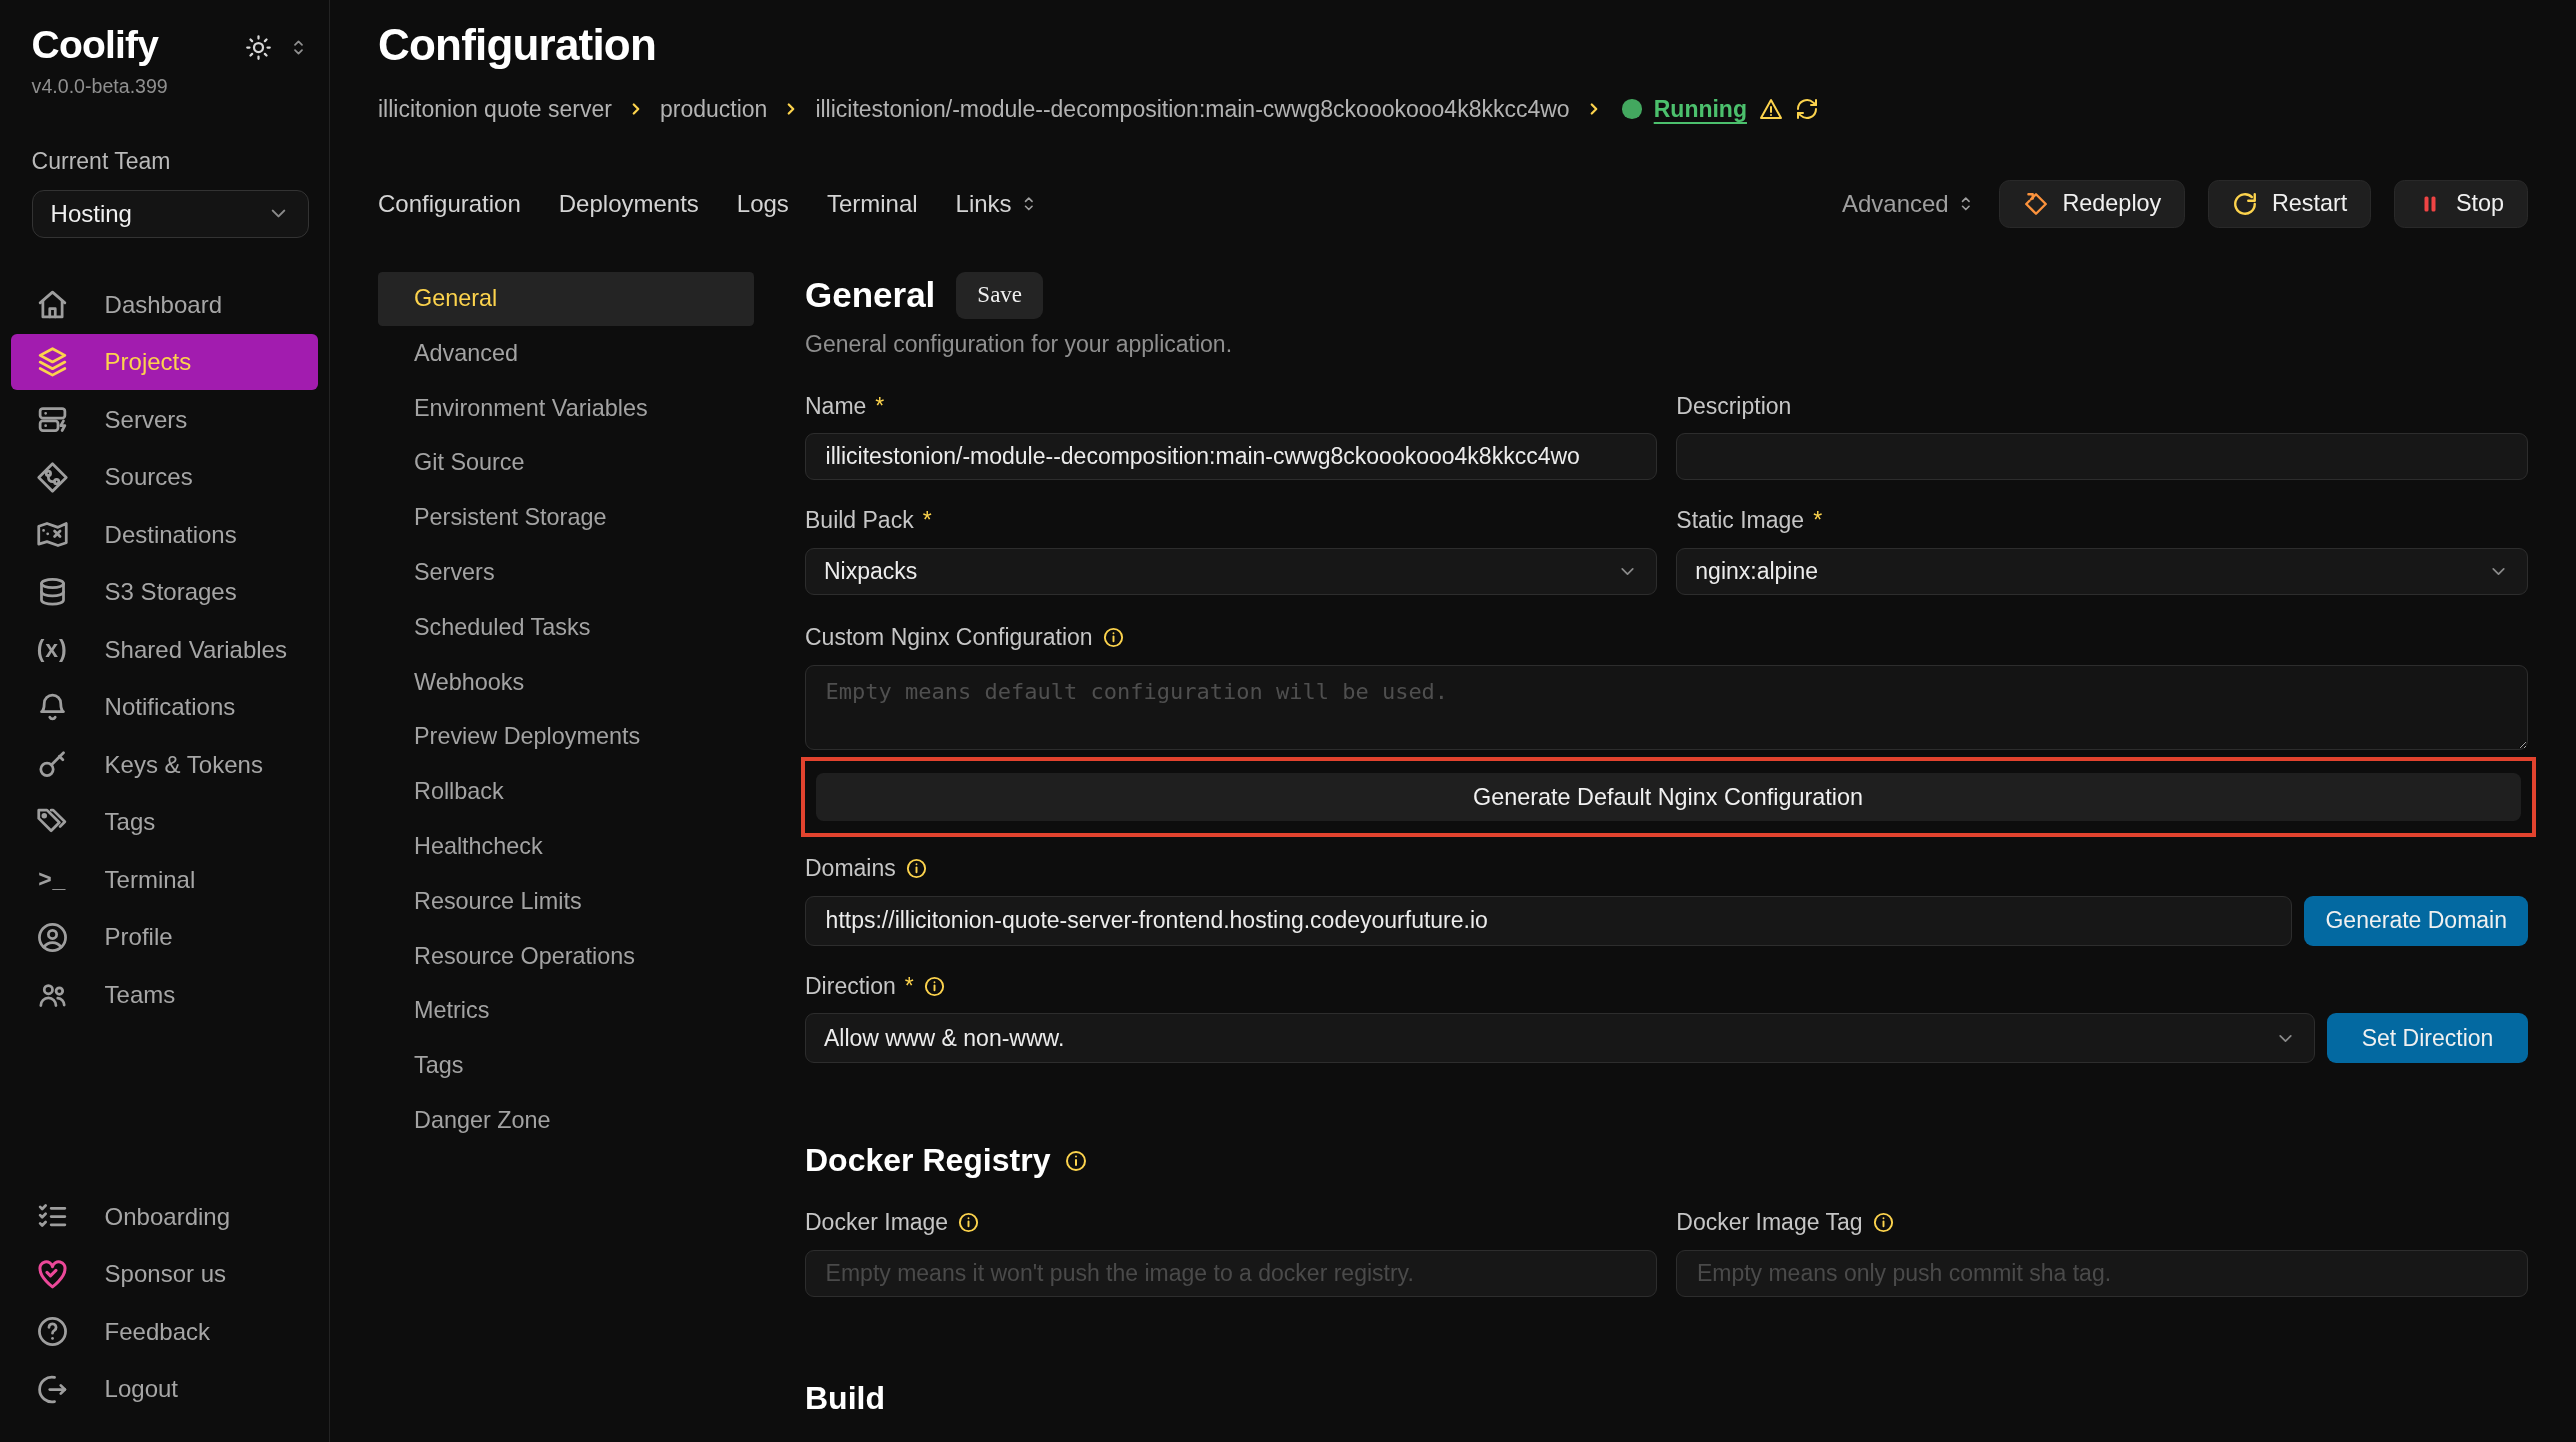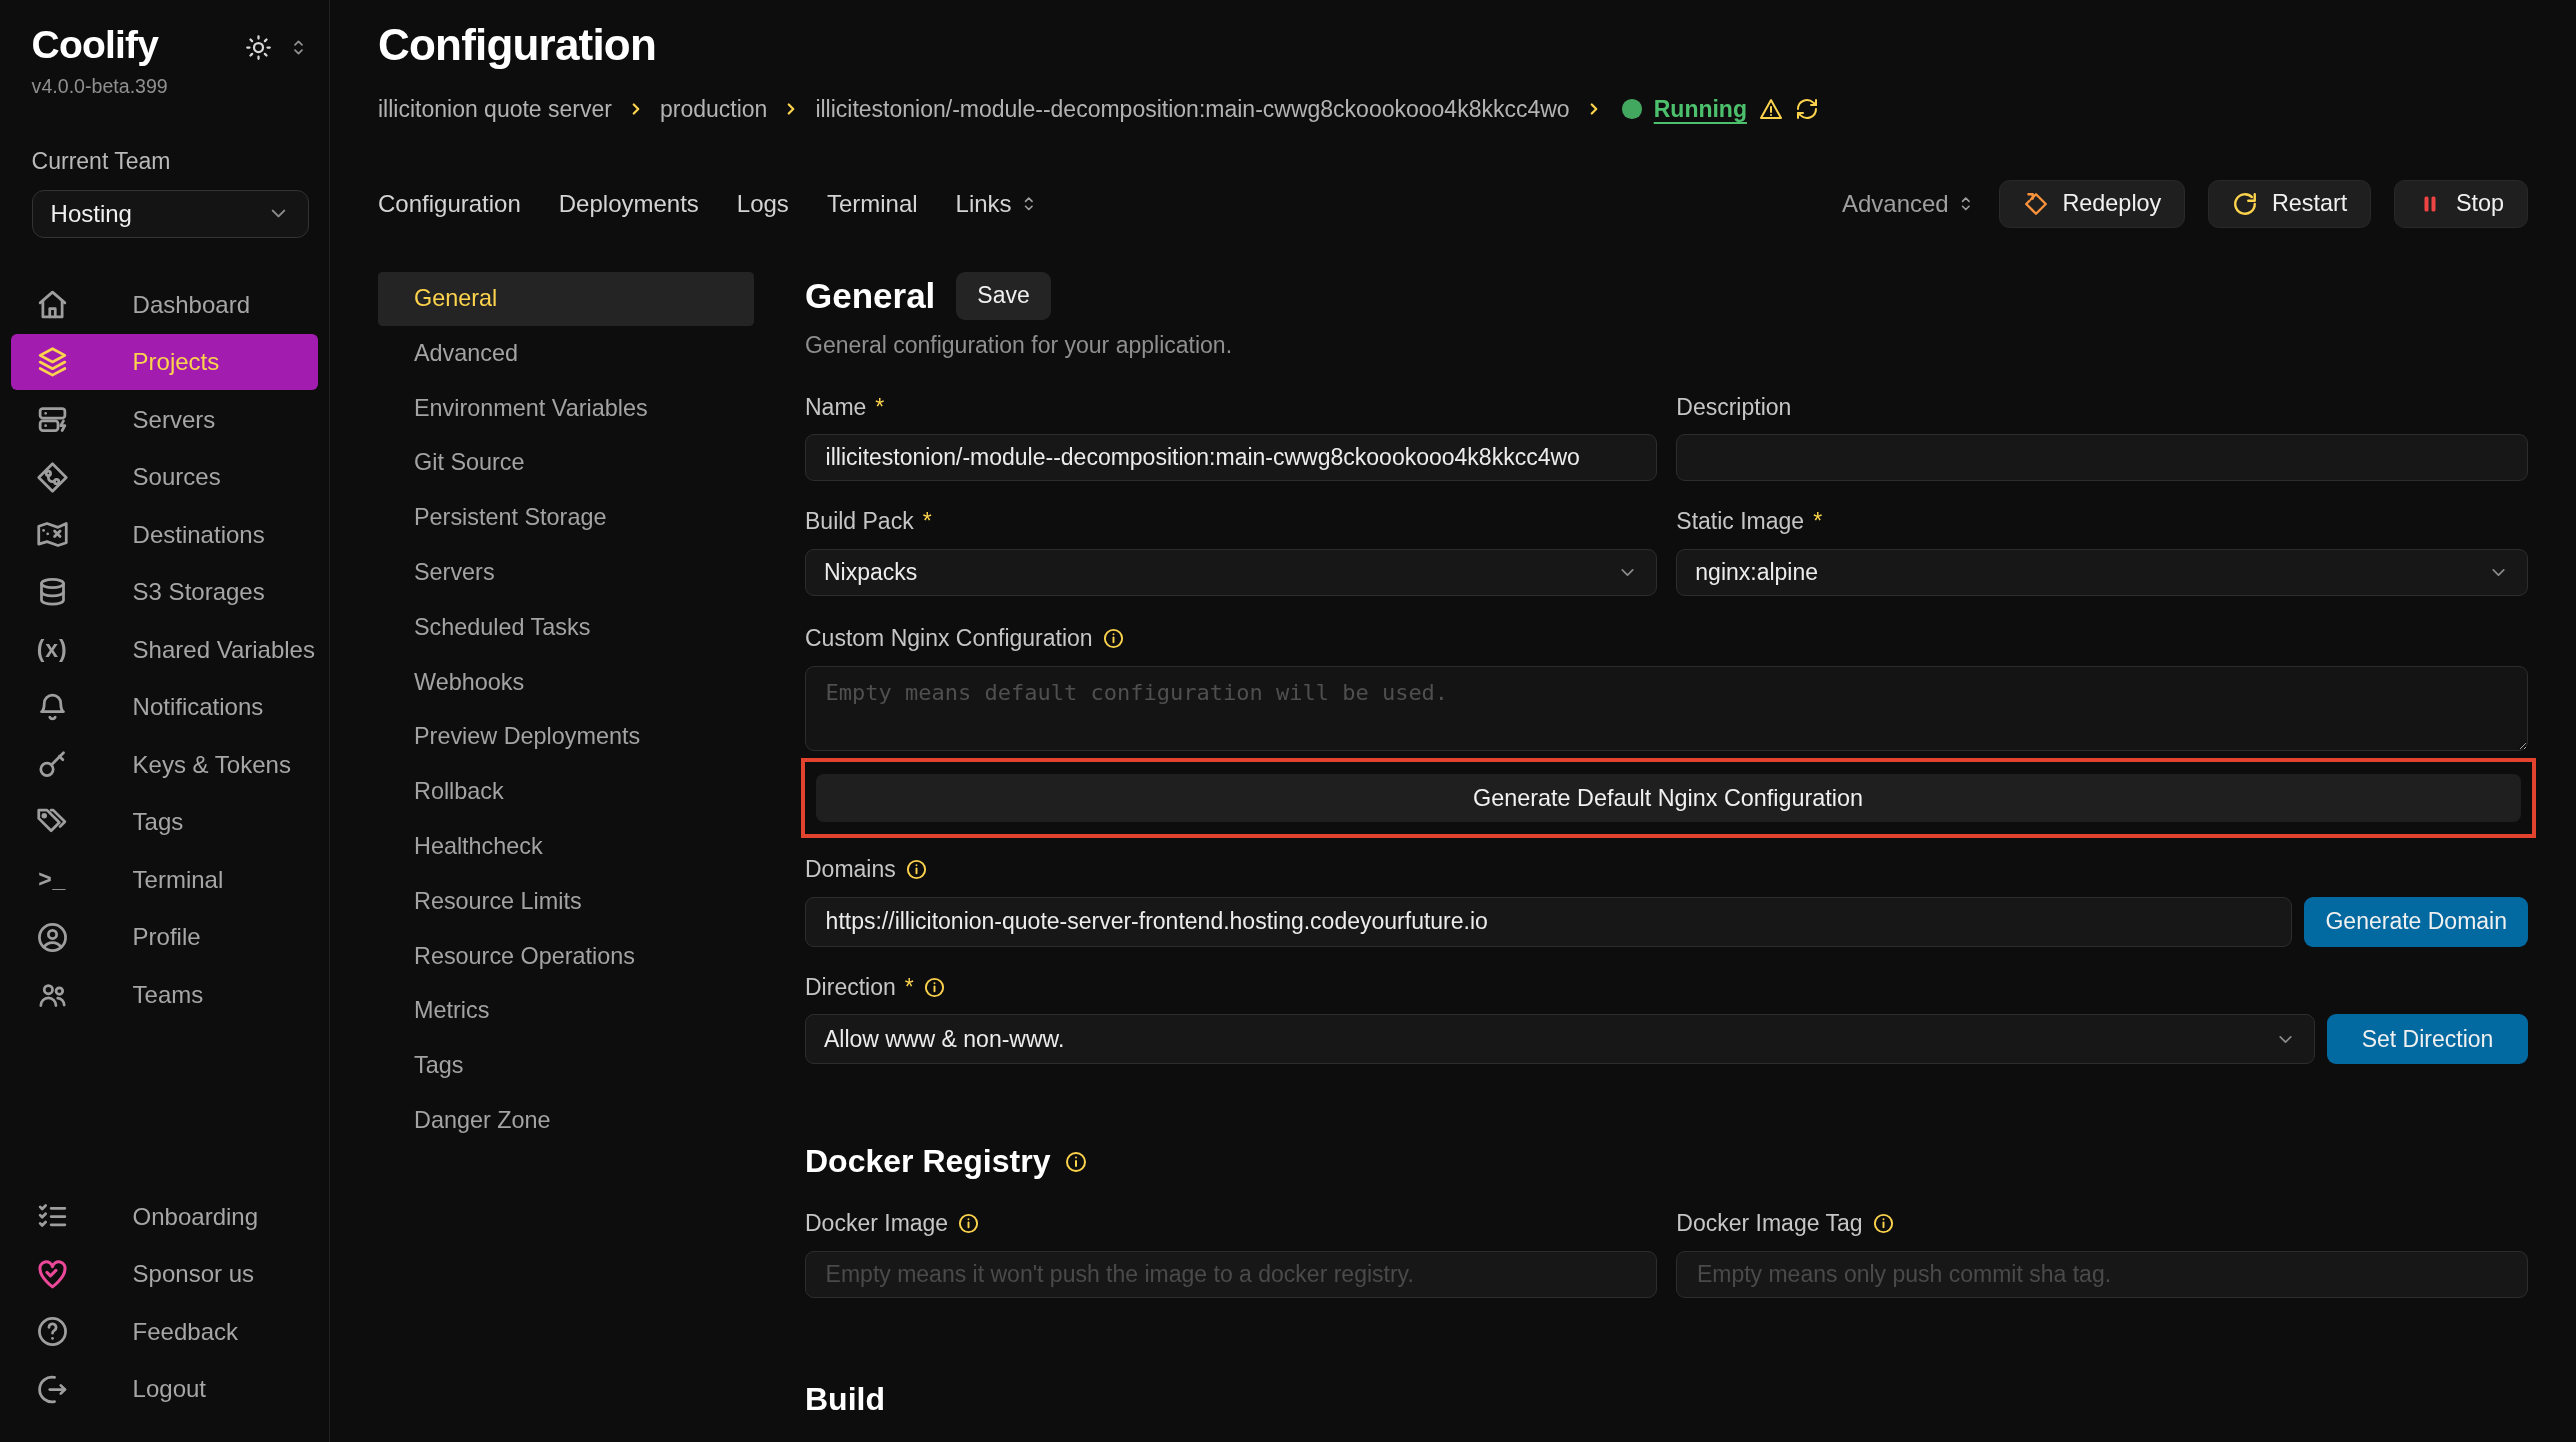--- a/index.html
+++ b/index.html
@@ -27,21 +27,21 @@
   .team-label{font-size:23px;color:#b9b9b9;margin-top:50px;}
   .team-select{
     margin-top:15px;height:48px;border:1.5px solid #333333;border-radius:12px;
     background:#141414;display:flex;align-items:center;justify-content:space-between;
     padding:0 18px;font-size:24px;color:#f0f0f0;cursor:pointer;
   }
   .side-nav{margin-top:39px;display:flex;flex-direction:column;gap:1.5px;}
   .side-nav.footer{margin-top:auto;margin-bottom:3px;}
   .nav-item{
     display:flex;align-items:center;height:56px;border-radius:6px;
-    padding-left:24px;cursor:pointer;color:#a6a6a6;gap:28px;
+    padding-left:24px;cursor:pointer;color:#a6a6a6;
   }
   .nav-item .nav-icon{width:35px;height:35px;color:#9e9e9e;display:flex;align-items:center;justify-content:center;}
   .nav-item .nav-label{font-size:24px;margin-left:35px;white-space:nowrap;}
   .nav-item.active{background:#a21caf;}
   .nav-item.active .nav-icon{color:#fcd34d;}
   .nav-item.active .nav-label{color:#fcd34d;}
   .nav-glyph{font-size:23px;font-weight:700;letter-spacing:0.8px;}
   .pink{color:#ec4899 !important;}
   
   .main{flex:1;padding:19.6px 48px 0 48px;display:flex;flex-direction:column;min-width:0;}
@@ -71,21 +71,21 @@
   .subnav-item{
     height:54px;display:flex;align-items:center;padding-left:36px;
     font-size:23.4px;color:#a3a3a3;border-radius:4.5px;cursor:pointer;white-space:nowrap;
   }
   .subnav-item.active{background:#242424;color:#fcd34d;}
   
   .form{flex:1;min-width:0;}
   .sec-head{display:flex;align-items:center;gap:21px;}
   .sec-title{font-size:35px;font-weight:700;color:#ffffff;margin:0;}
   .sec-title.sm{font-size:32px;}
-  .save-btn{background:#242424;border:none;border-radius:9px;padding:10.6px 21px;font-size:23px;color:#f0f0f0;cursor:pointer;font-family:Liberation Sans, sans-serif;}
+  .save-btn{background:#242424;border:none;border-radius:9px;padding:10.6px 21px;font-size:23px;color:#f0f0f0;cursor:pointer;font-family:Liberation Serif, serif;}
   .sec-sub{font-size:23px;color:#8f8f8f;margin-top:12px;}
   .field-label{display:flex;align-items:center;gap:9px;font-size:23px;color:#c6c6c6;margin-bottom:13.6px;}
   .req{color:#fcd34d;}
   .info-icon{color:#fcd34d;}
   .tinput{
     width:100%;height:47px;background:#171717;border:1.5px solid #2d2d2d;border-radius:9px;
     color:#ececec;font-size:23px;padding:0 19.6px;font-family:inherit;outline:none;
   }
   .tinput::placeholder{color:#4a4a4a;}
   .tselect{

